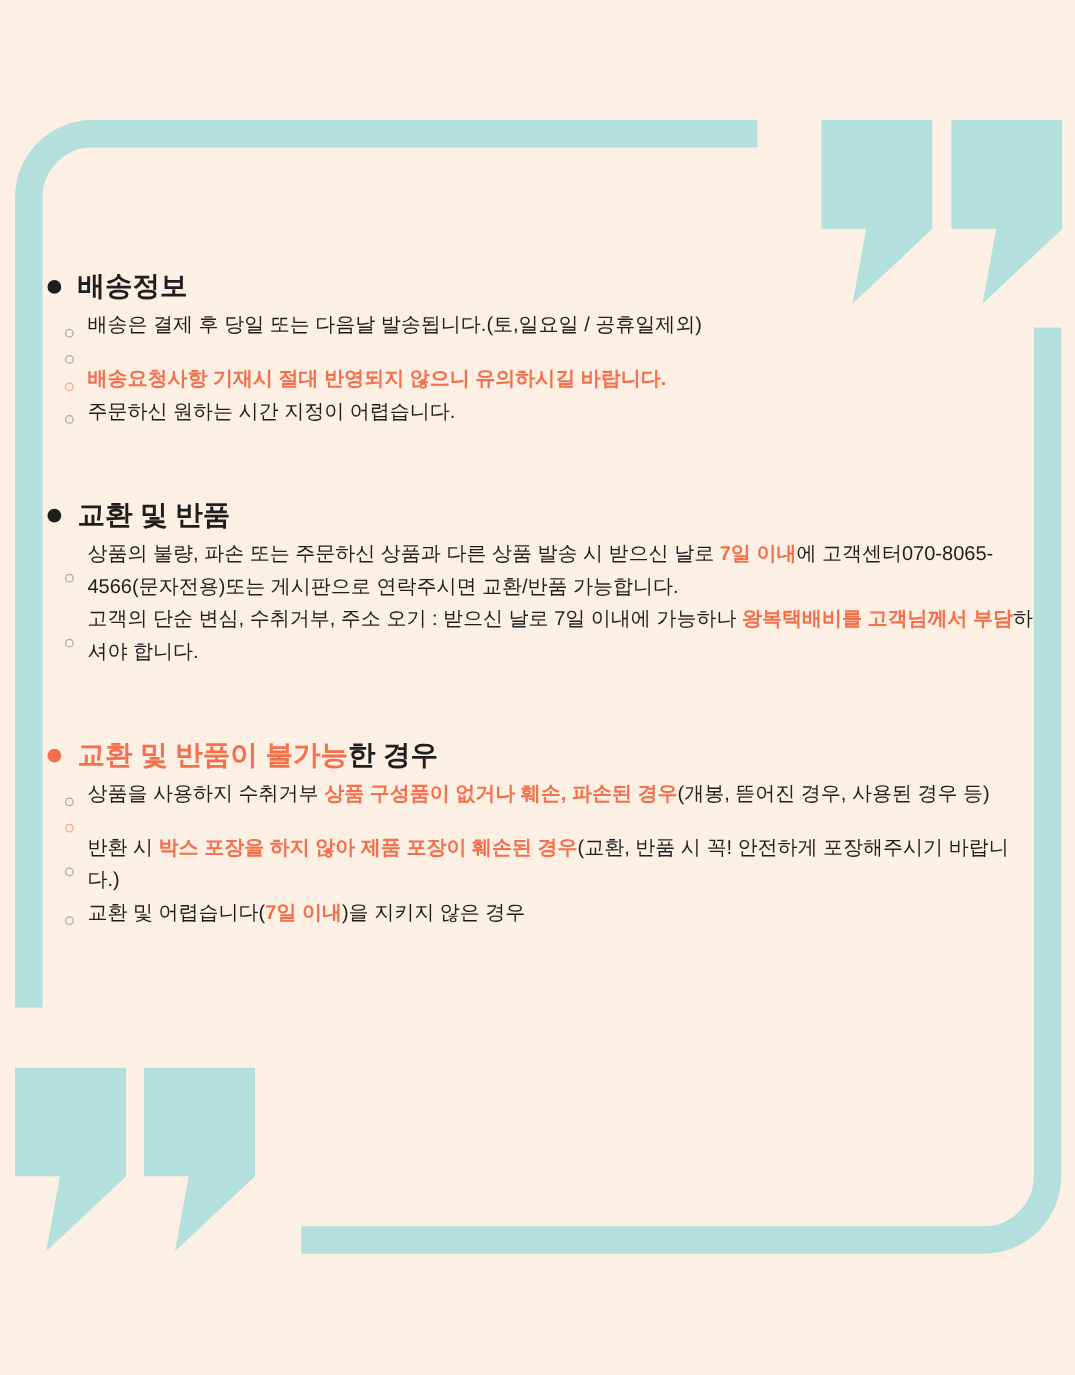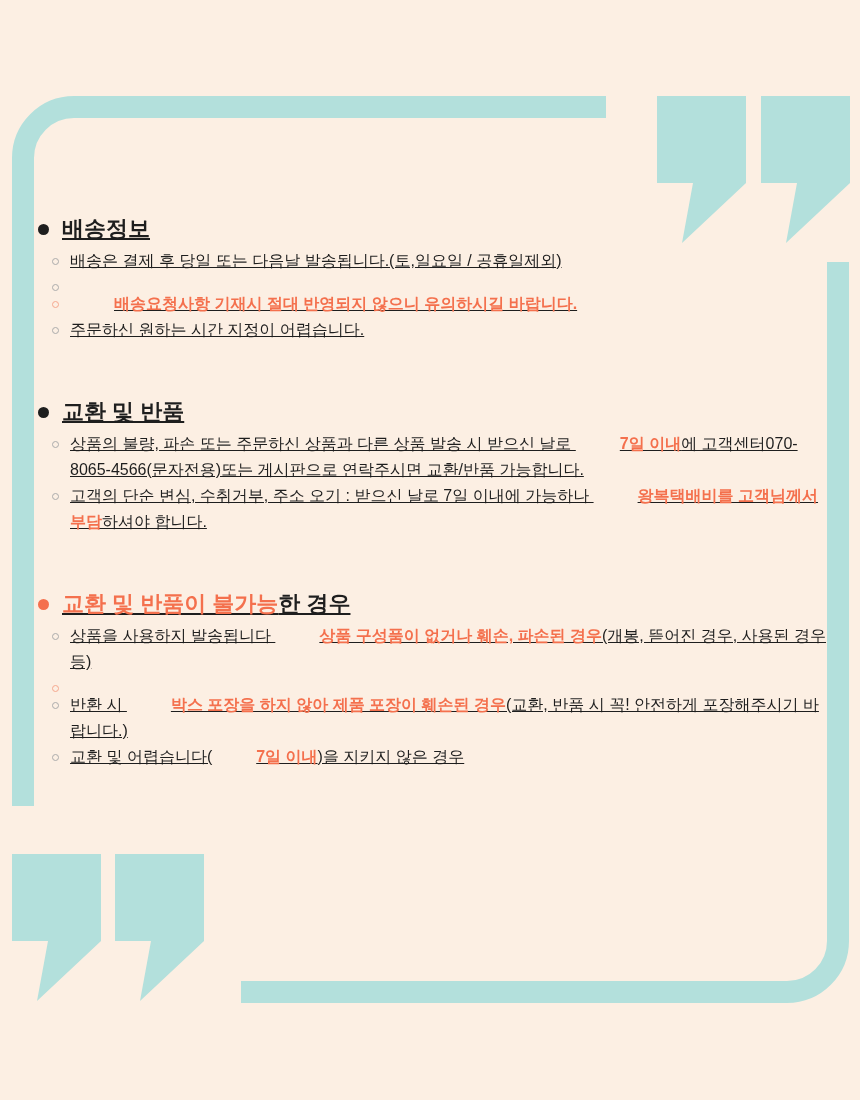--- a/index.html
+++ b/index.html
@@ -28,37 +28,37 @@
   .mask.bl{left:0;top:806px;width:241px;height:294px;}
   
   .quote{position:absolute;width:89px;height:148px;}
   .quote svg{display:block;width:100%;height:100%;}
   .quote.qa{left:657px;top:96px;}
   .quote.qb{left:761px;top:96px;}
   .quote.qc{left:12px;top:854px;}
   .quote.qd{left:115px;top:854px;}
   
   .content{position:absolute;left:38px;top:216px;width:792px;}
-  section{margin:0 0 56px 0;text-decoration:underline;}
+  section{margin:0 0 56px 0;}
   h2{
     display:flex;align-items:center;margin:0 0 6px 0;
     font-size:22px;line-height:26px;font-weight:bold;color:var(--ink);
   }
   .h-dot{flex:none;width:11px;height:11px;border-radius:50%;background:var(--ink);margin-right:13px;}
   .h-dot.orange{background:var(--orange);}
   .h-run.orange{color:var(--orange);margin-top:31px;}
   ul{list-style:none;margin:0;padding:0 0 0 14px;}
-  li{display:flex;align-items:flex-start;}
+  li{display:flex;align-items:center;}
   .dot{
     flex:none;width:7px;height:7px;border-radius:50%;box-sizing:border-box;
     border:1.5px solid var(--bullet-gray);margin:10px 11px 0 0;
   }
   .dot.orange{border-color:var(--bullet-orange);}
   .txt{margin:0;font-size:16px;line-height:26px;color:var(--ink);}
-  .run.ob{color:var(--orange);font-weight:bold;margin-left:44px;}
+  .run.ob{color:var(--orange);font-weight:bold;}
 </style>
 </head>
 <body>
 
 <div class="frame"></div>
 
 <div class="mask tr"></div>
 <div class="mask bl"></div>
 
 <div class="quote qa">
@@ -124,21 +124,21 @@
       </ul>
     </section>
     <section>
       <h2>
         <span class="h-dot orange"></span>
         <span><span class="h-run orange">교환 및 반품이 불가능</span><span class="h-run black">한 경우</span></span>
       </h2>
       <ul>
         <li>
           <span class="dot gray"></span>
-          <p class="txt"><span class="run n">상품을 사용하지 발송됩니다 </span><span class="run ob">상품 구성품이 없거나 훼손, 파손된 경우</span><span class="run n">(개봉, 뜯어진 경우, 사용된 경우 등)</span></p>
+          <p class="txt"><span class="run n">상품을 사용하지 수취거부 </span><span class="run ob">상품 구성품이 없거나 훼손, 파손된 경우</span><span class="run n">(개봉, 뜯어진 경우, 사용된 경우 등)</span></p>
         </li>
         <li>
           <span class="dot orange"></span>
         </li>
         <li>
           <span class="dot gray"></span>
           <p class="txt"><span class="run n">반환 시 </span><span class="run ob">박스 포장을 하지 않아 제품 포장이 훼손된 경우</span><span class="run n">(교환, 반품 시 꼭! 안전하게 포장해주시기 바랍니다.)</span></p>
         </li>
         <li>
           <span class="dot gray"></span>

